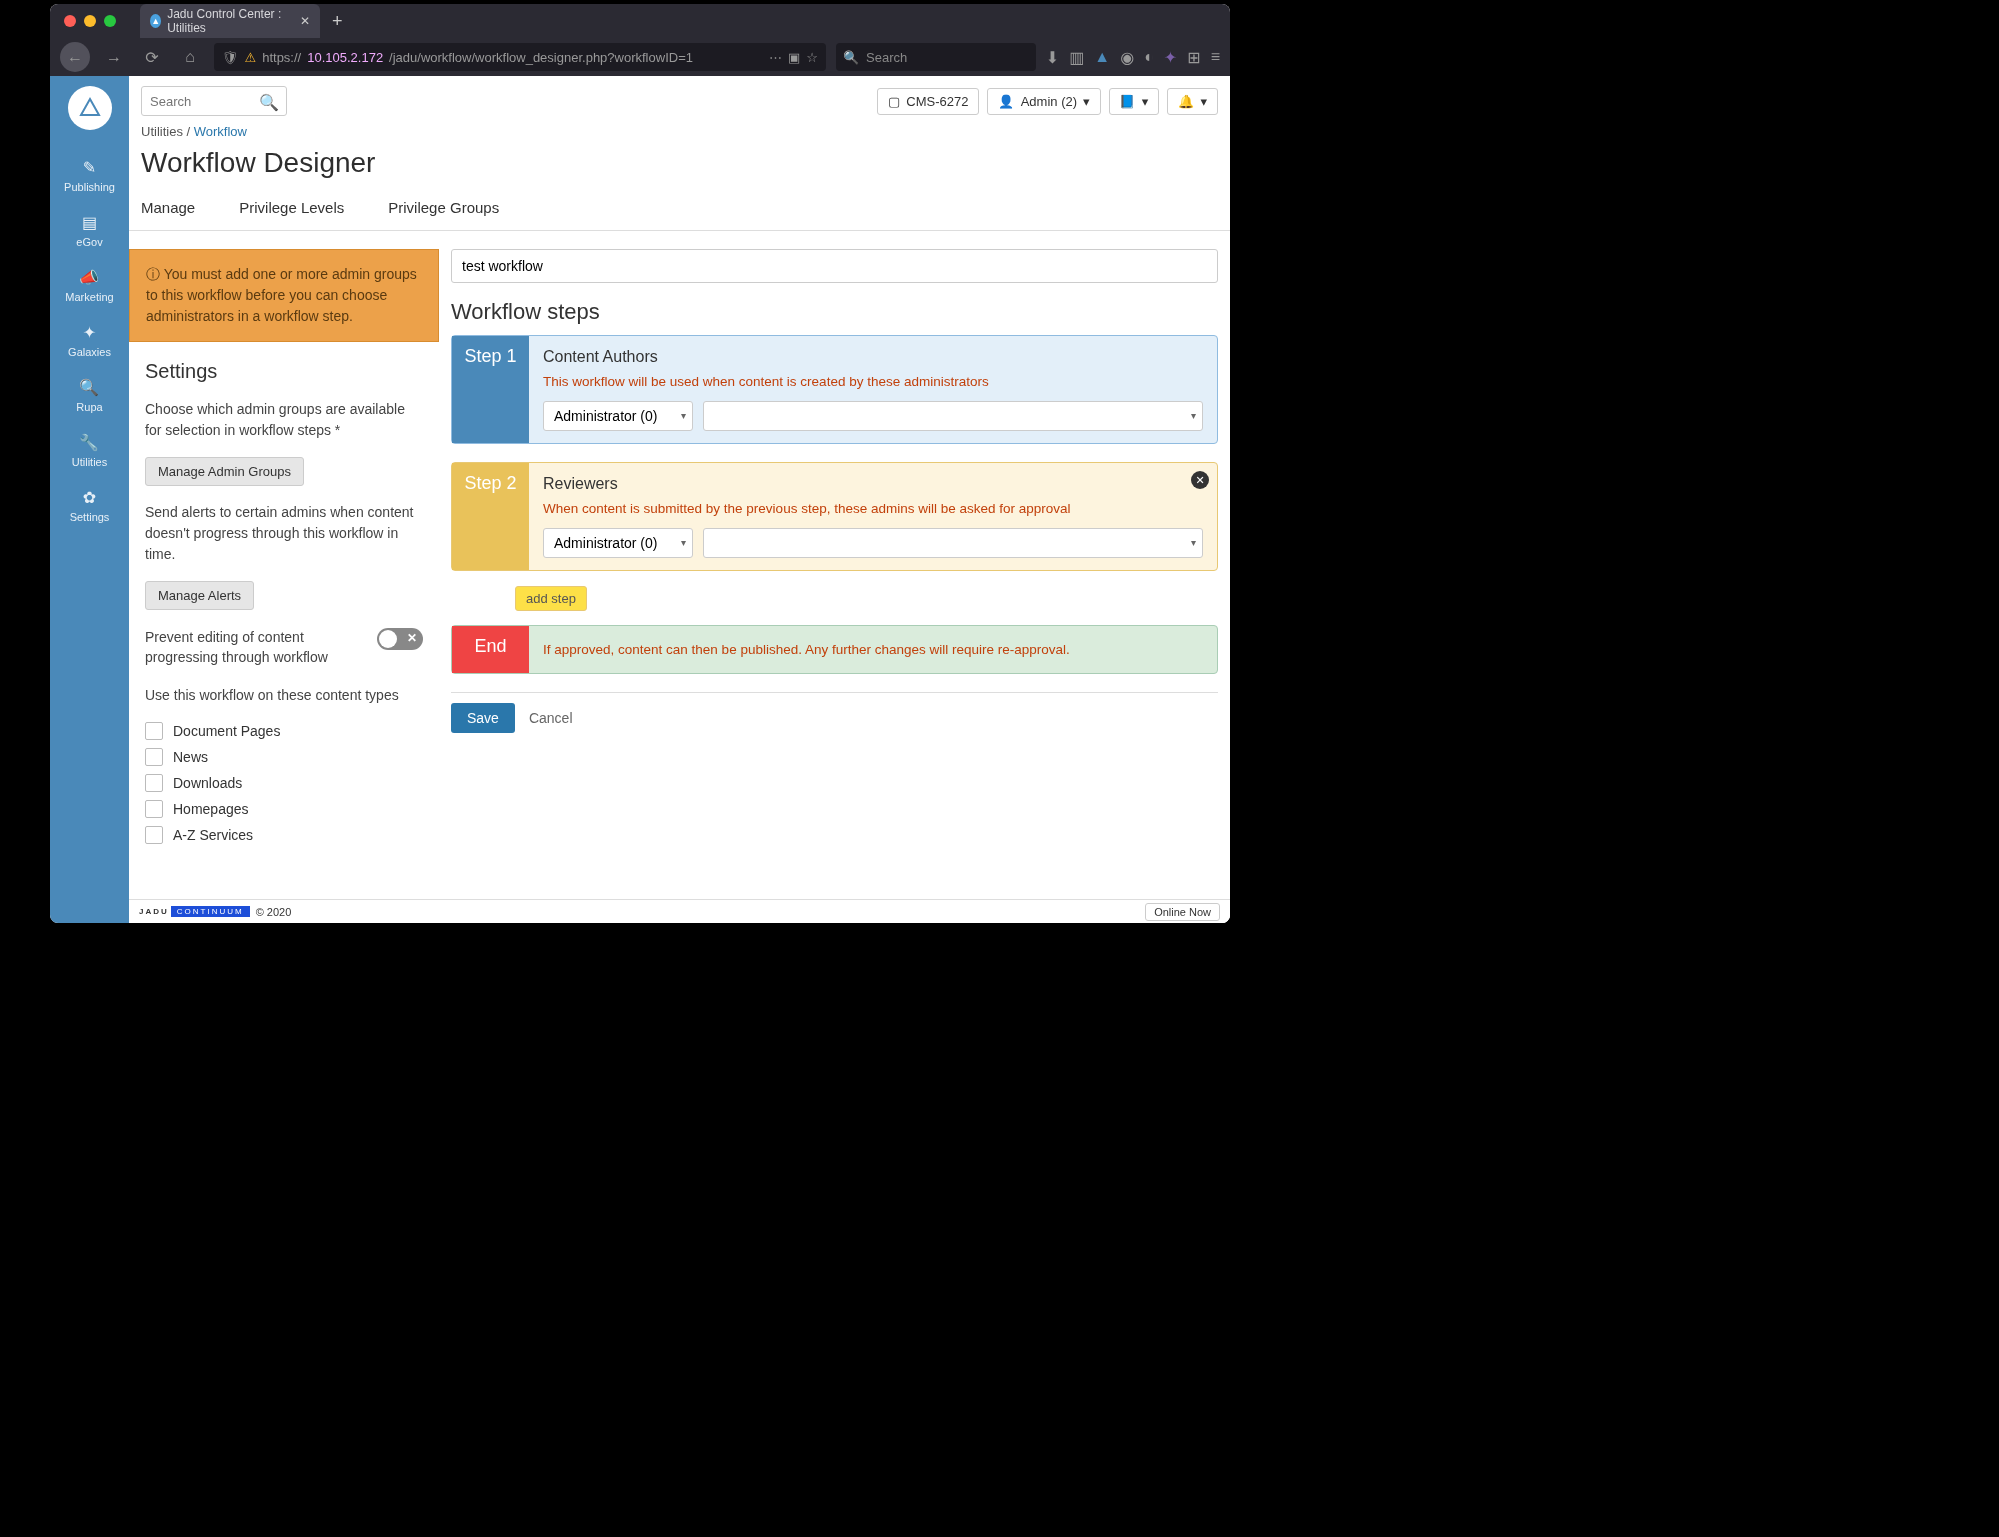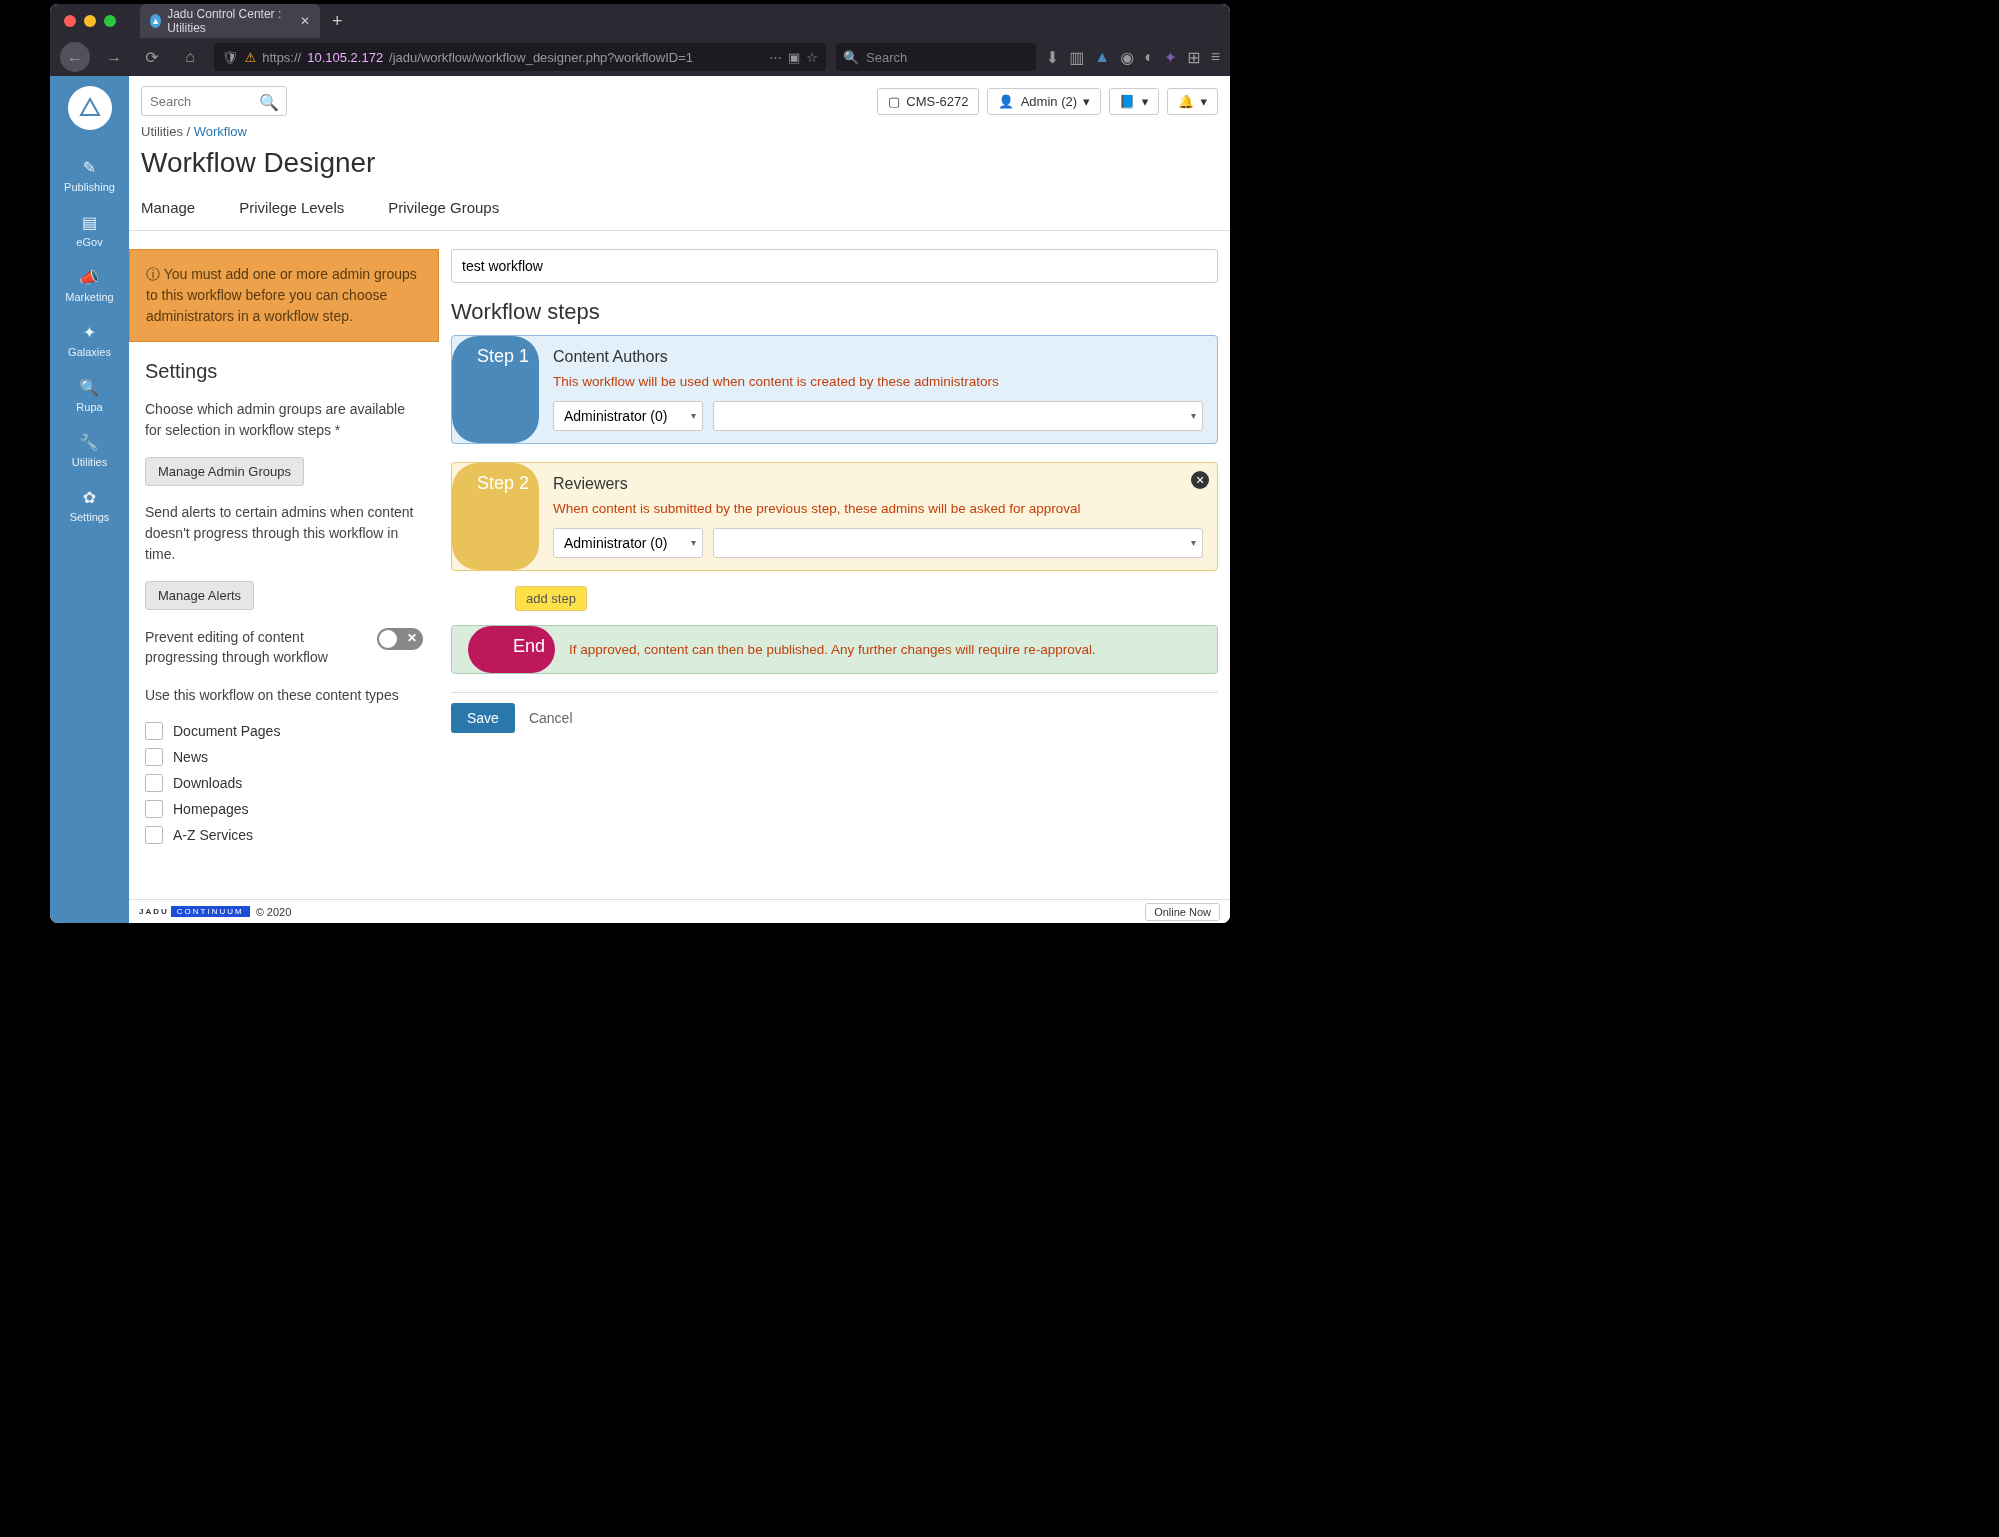--- a/index.html
+++ b/index.html
@@ -216,31 +216,30 @@
 .step {
   border-radius: 4px;
   display: flex;
   margin-bottom: 18px;
   position: relative;
 }
 .step1 { border:1px solid #8fbbe0; background: #e3eff9; }
 .step2 { border:1px solid #e8c873; background: #fdf4de; }
 .stepend { border:1px solid #a9cdb5; background: #daecdc; }
 .step-label {
-  width: 87px;
+  width: 77px;
   color: #fff;
   font-size: 18px;
   font-weight: 500;
   padding: 10px;
-  text-align: right;
-  border-radius: 26px;
+  text-align: center;
 }
 .step1 .step-label { background: #4a89b9; }
 .step2 .step-label { background: #e9c25a; }
-.stepend .step-label { background: #be185d; margin-left: 16px; }
+.stepend .step-label { background: #ef4444; }
 .step-body { flex:1; padding: 12px 14px; position:relative;}
 .step-title { font-size: 16px; font-weight: 500; color:#333; margin-bottom: 8px;}
 .step-desc { font-size: 13.5px; color: #c2410c; margin-bottom: 12px;}
 .selects { display: flex; gap: 10px; }
 .sel {
   border: 1px solid #ccc;
   background: #fff;
   border-radius: 3px;
   padding: 6px 28px 6px 10px;
   font-size: 14px;

